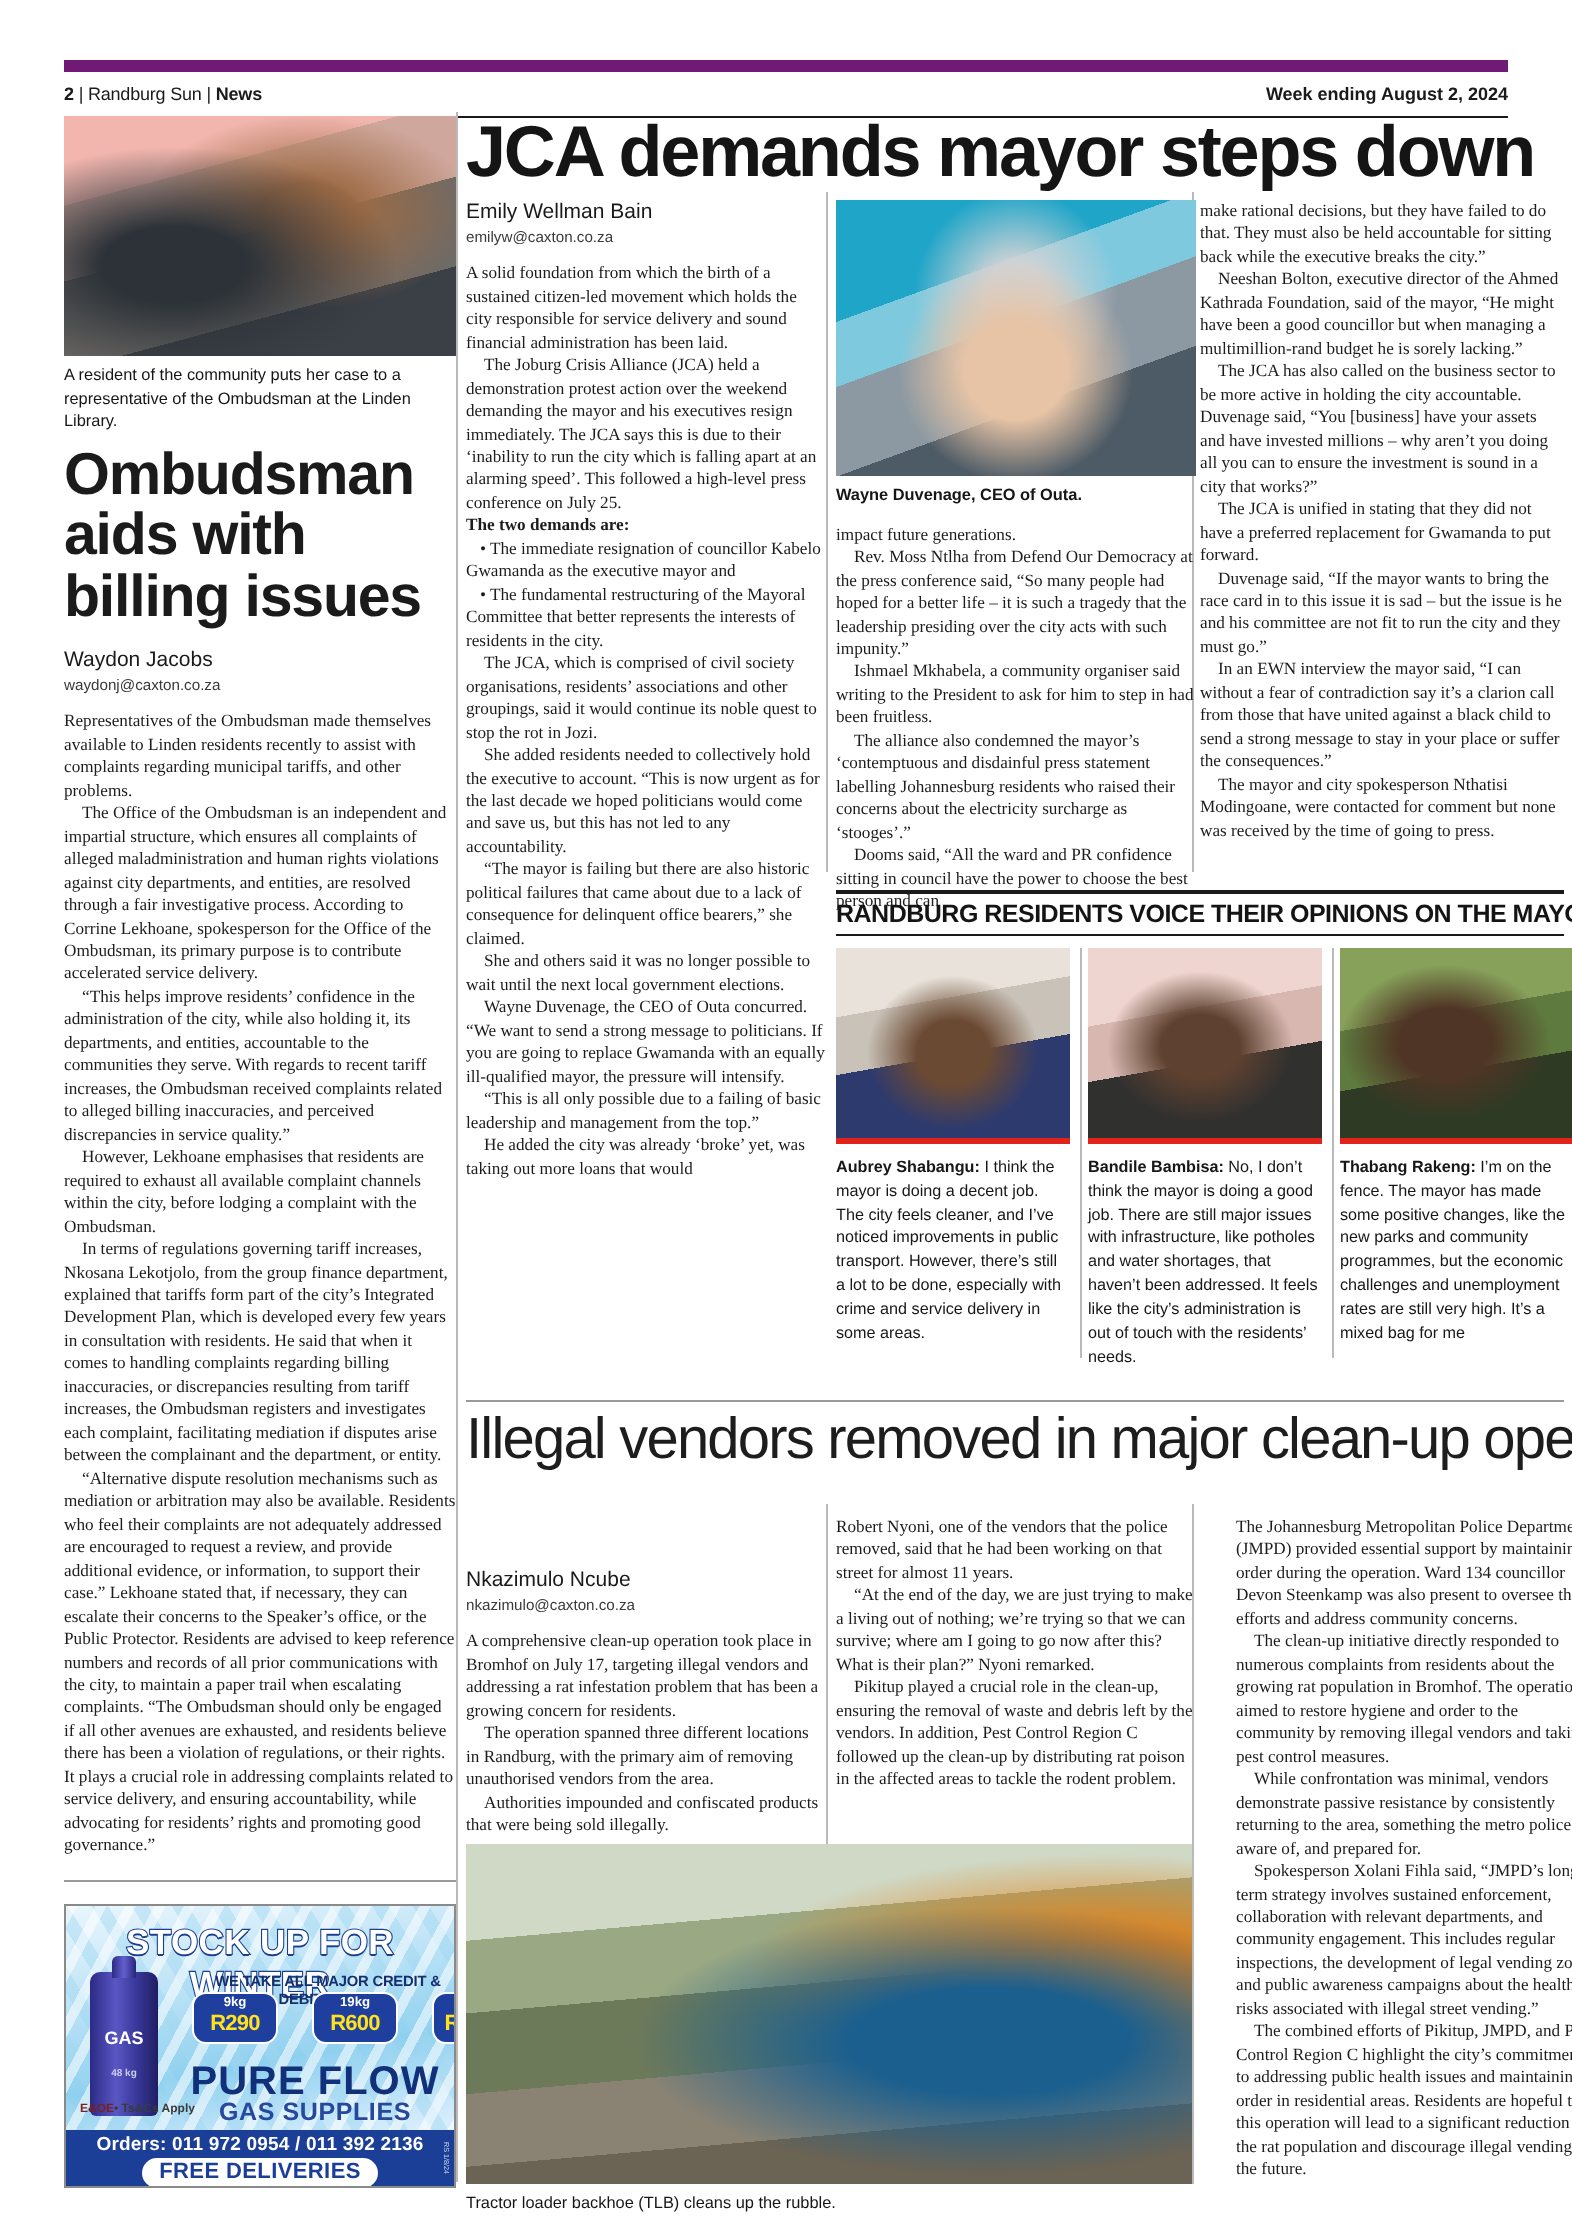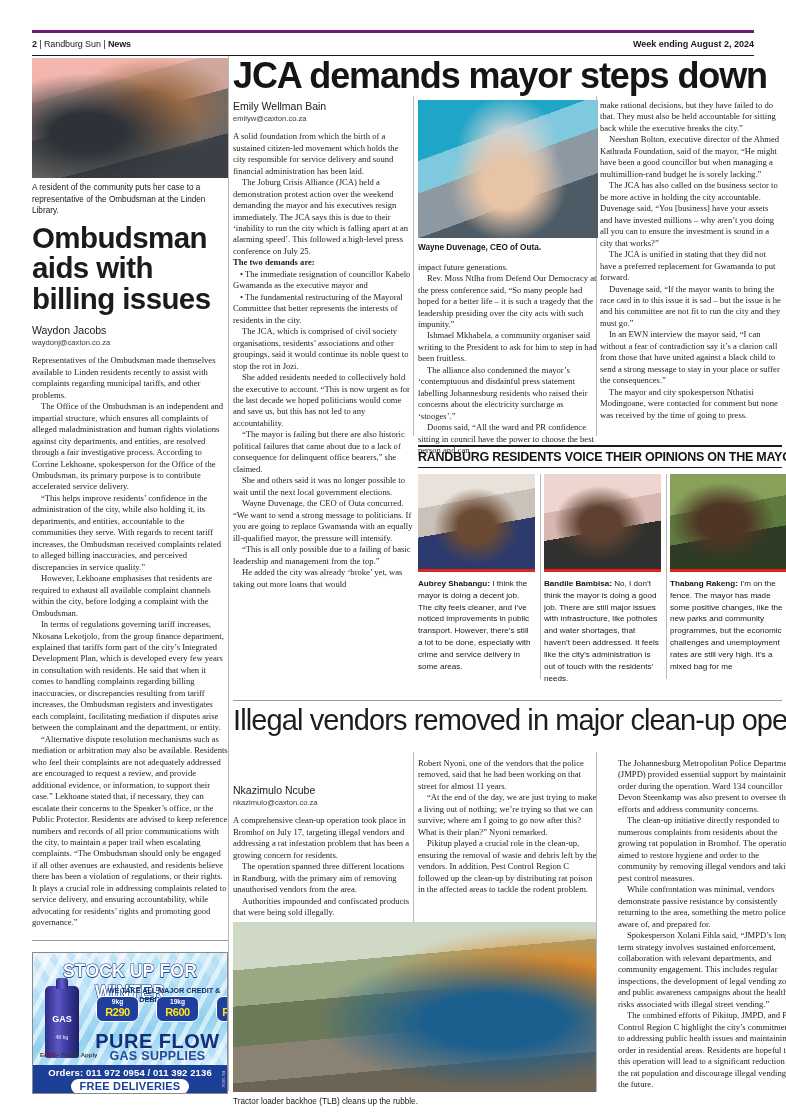--- a/index.html
+++ b/index.html
@@ -24,21 +24,21 @@
     padding: 0;
     box-sizing: border-box;
   }
 
   
   .masthead {
     position: absolute;
     left: 32px; top: 30px;
     width: 722px;
     height: 22px;
-    border-top: 3px solid #701a75;
+    border-top: 6px solid #701a75;
     border-bottom: 1px solid #1a1a1a;
     display: flex;
     align-items: center;
     justify-content: space-between;
     font-family: "Liberation Sans", sans-serif;
   }
   .masthead-left {
     font-size: 9px;
     font-weight: bold;
     letter-spacing: -0.1px;

